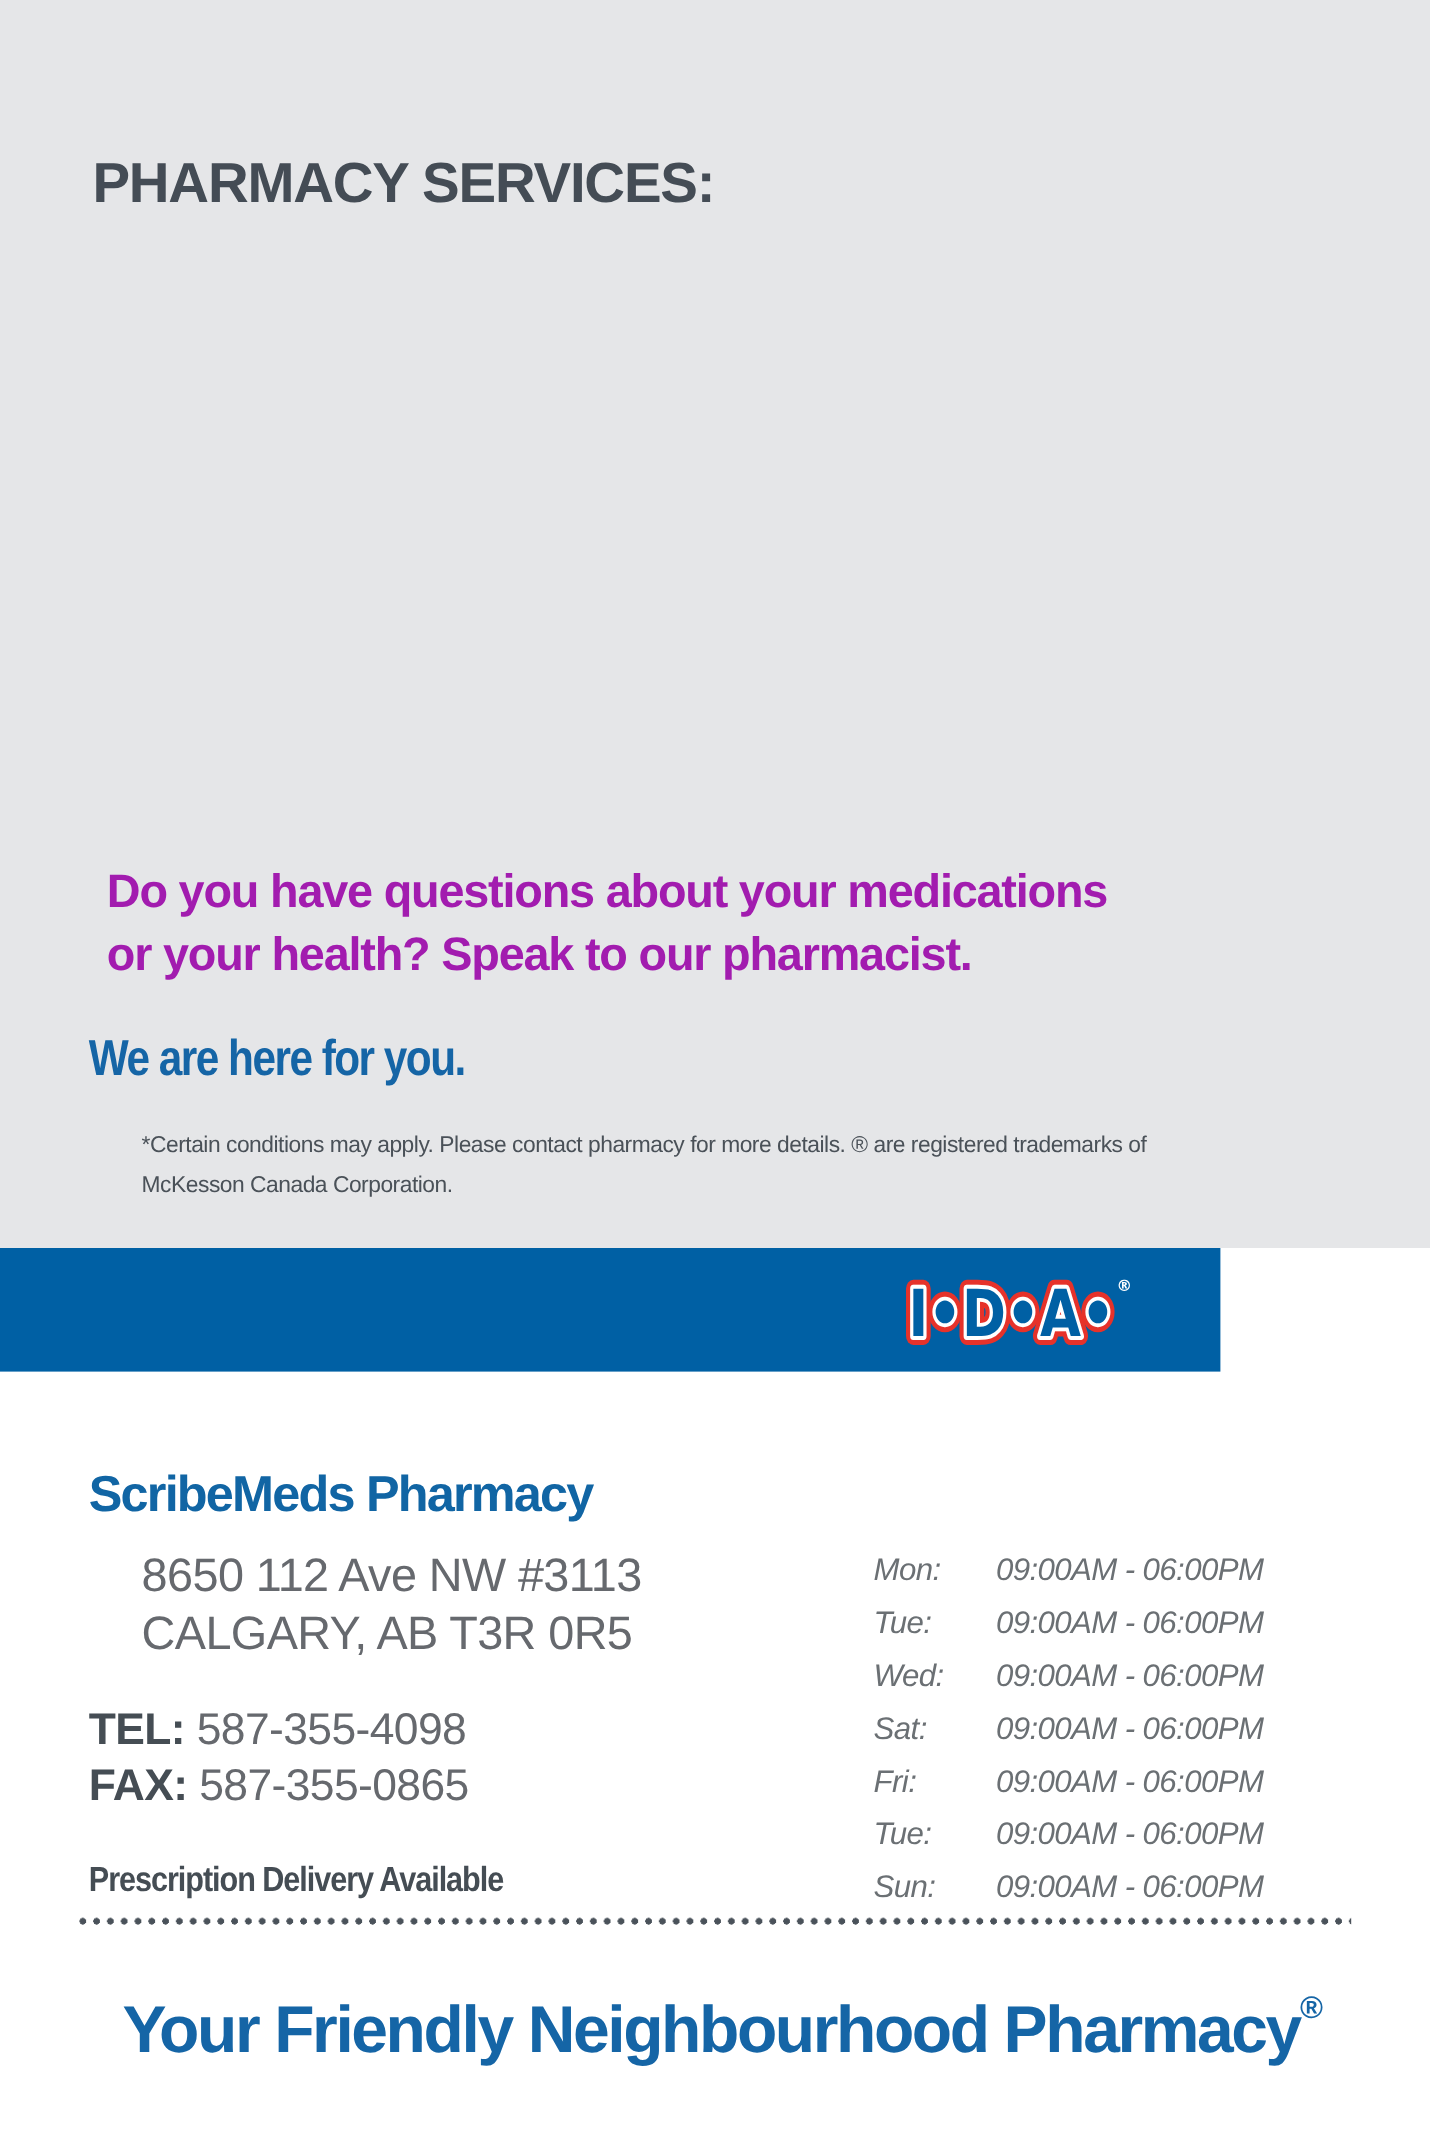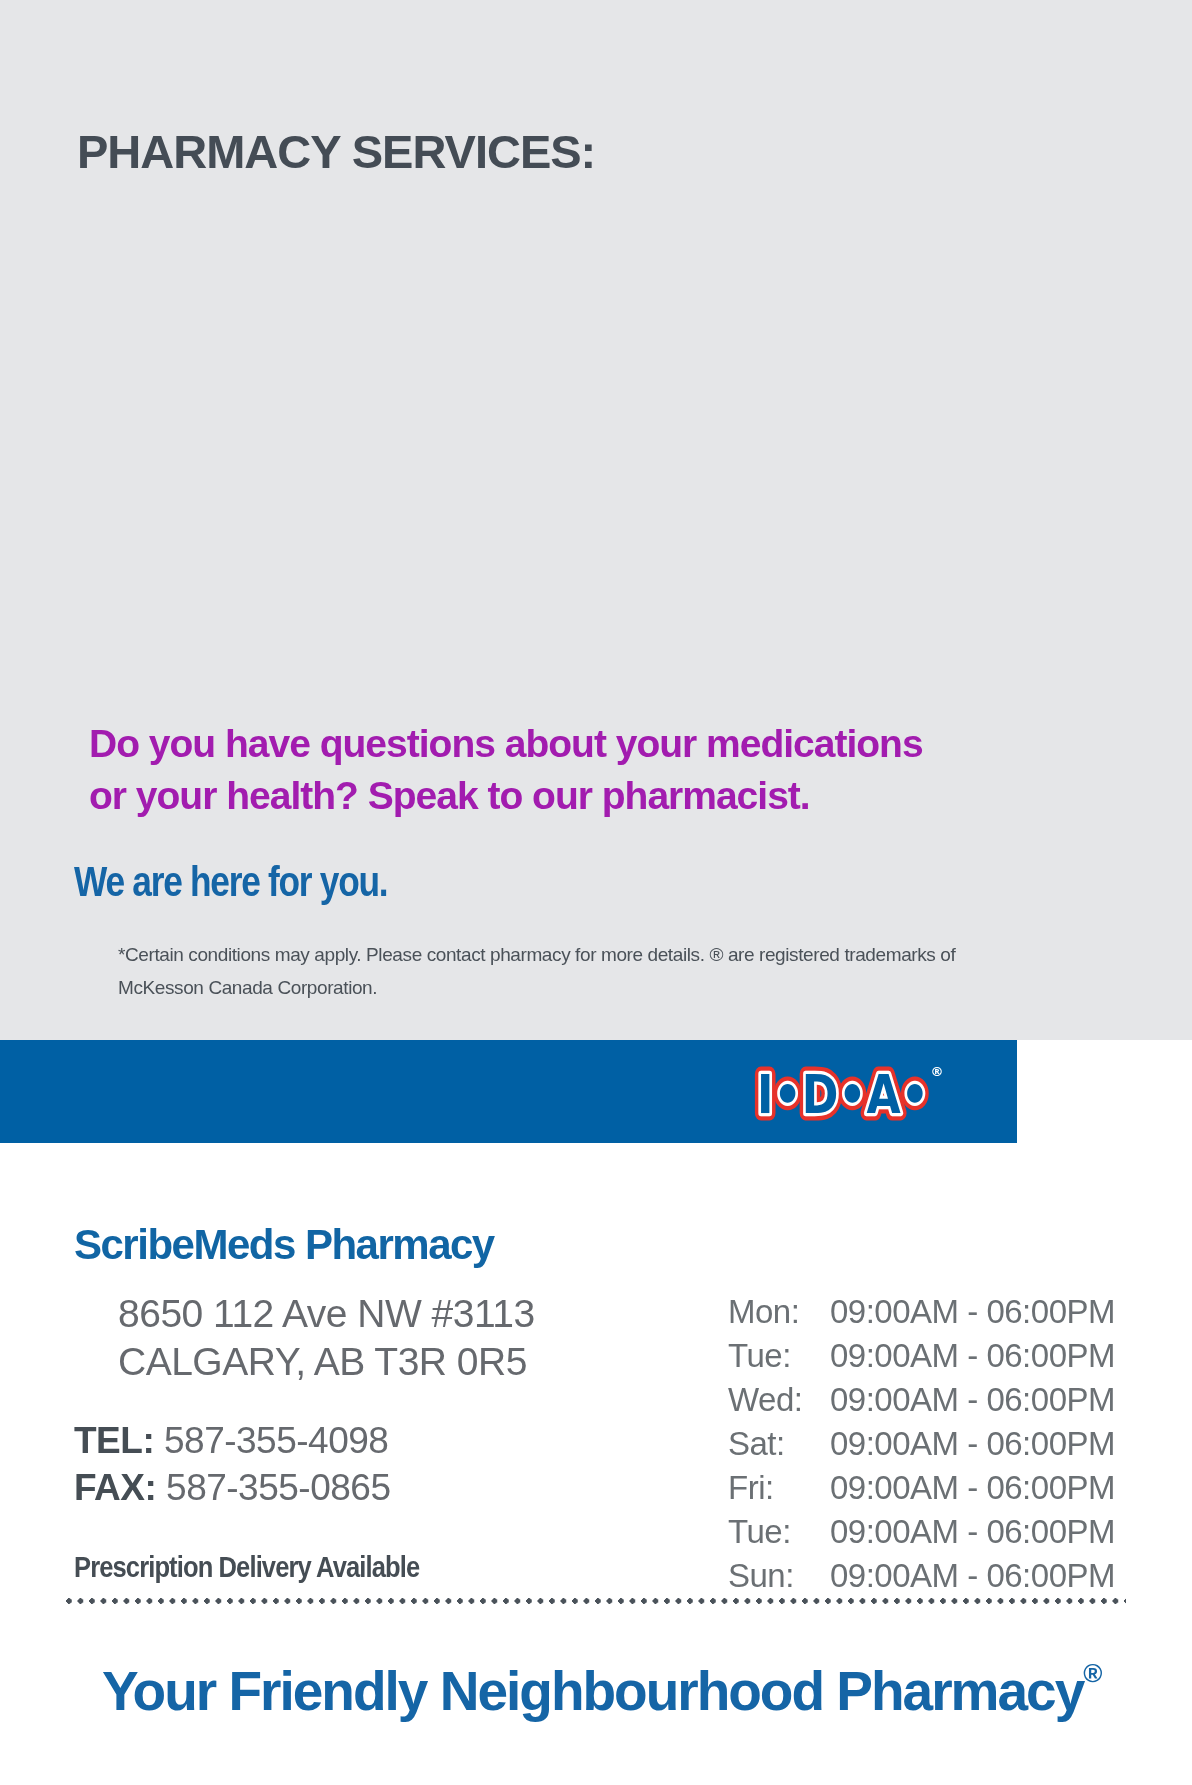--- a/index.html
+++ b/index.html
@@ -62,21 +62,21 @@
   }
   .phones b{color:#454d54;}
   .delivery{
     position:absolute;left:74px;top:1551px;
     font-size:29px;font-weight:bold;letter-spacing:-1px;
     color:#454d54;white-space:nowrap;
     transform:scaleX(0.88);transform-origin:left top;
   }
   .hours{
     position:absolute;left:728px;top:1293px;
-    font-size:33px;color:#6b7074;letter-spacing:-0.5px;
+    font-size:26px;color:#6b7074;letter-spacing:-0.5px;font-style:italic;
   }
   .hours-row{display:flex;height:44px;align-items:flex-start;}
   .hours-day{width:102px;}
   .hours-time{white-space:nowrap;}
   .dotted-line{
     position:absolute;left:66px;top:1598px;width:1060px;height:6px;
     background-image:radial-gradient(circle at 3px 3px,#4a525a 2.6px,transparent 2.9px);
     background-size:11.5px 6px;background-repeat:repeat-x;
   }
   .footer-tagline{

